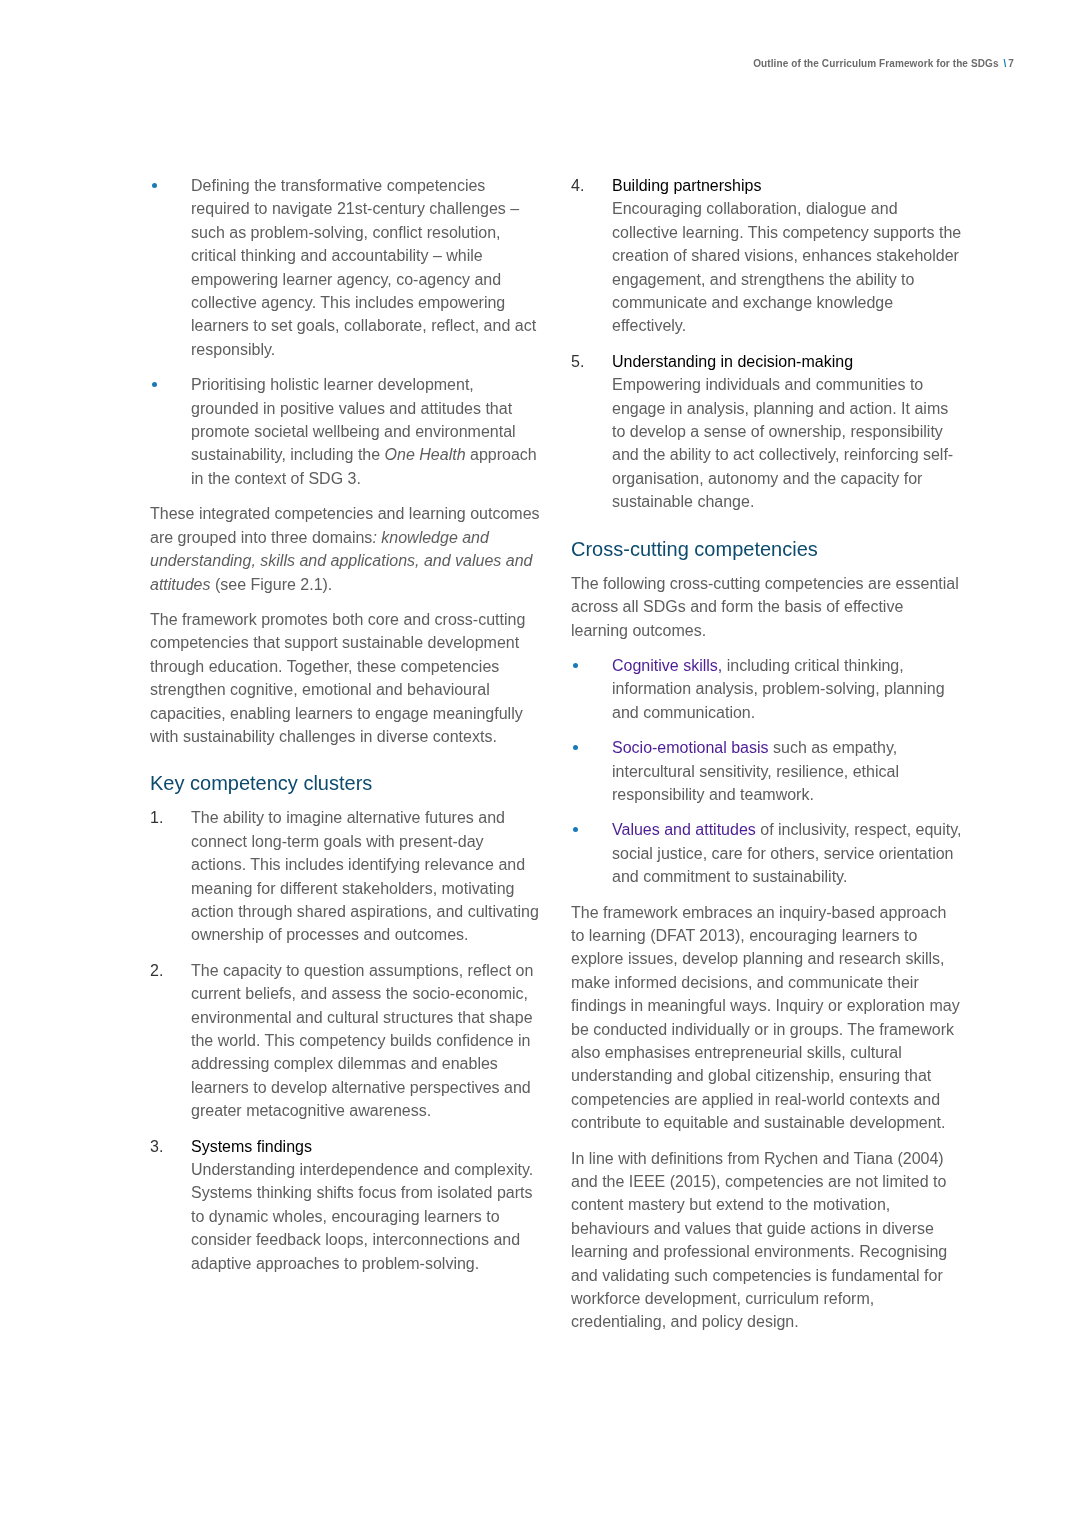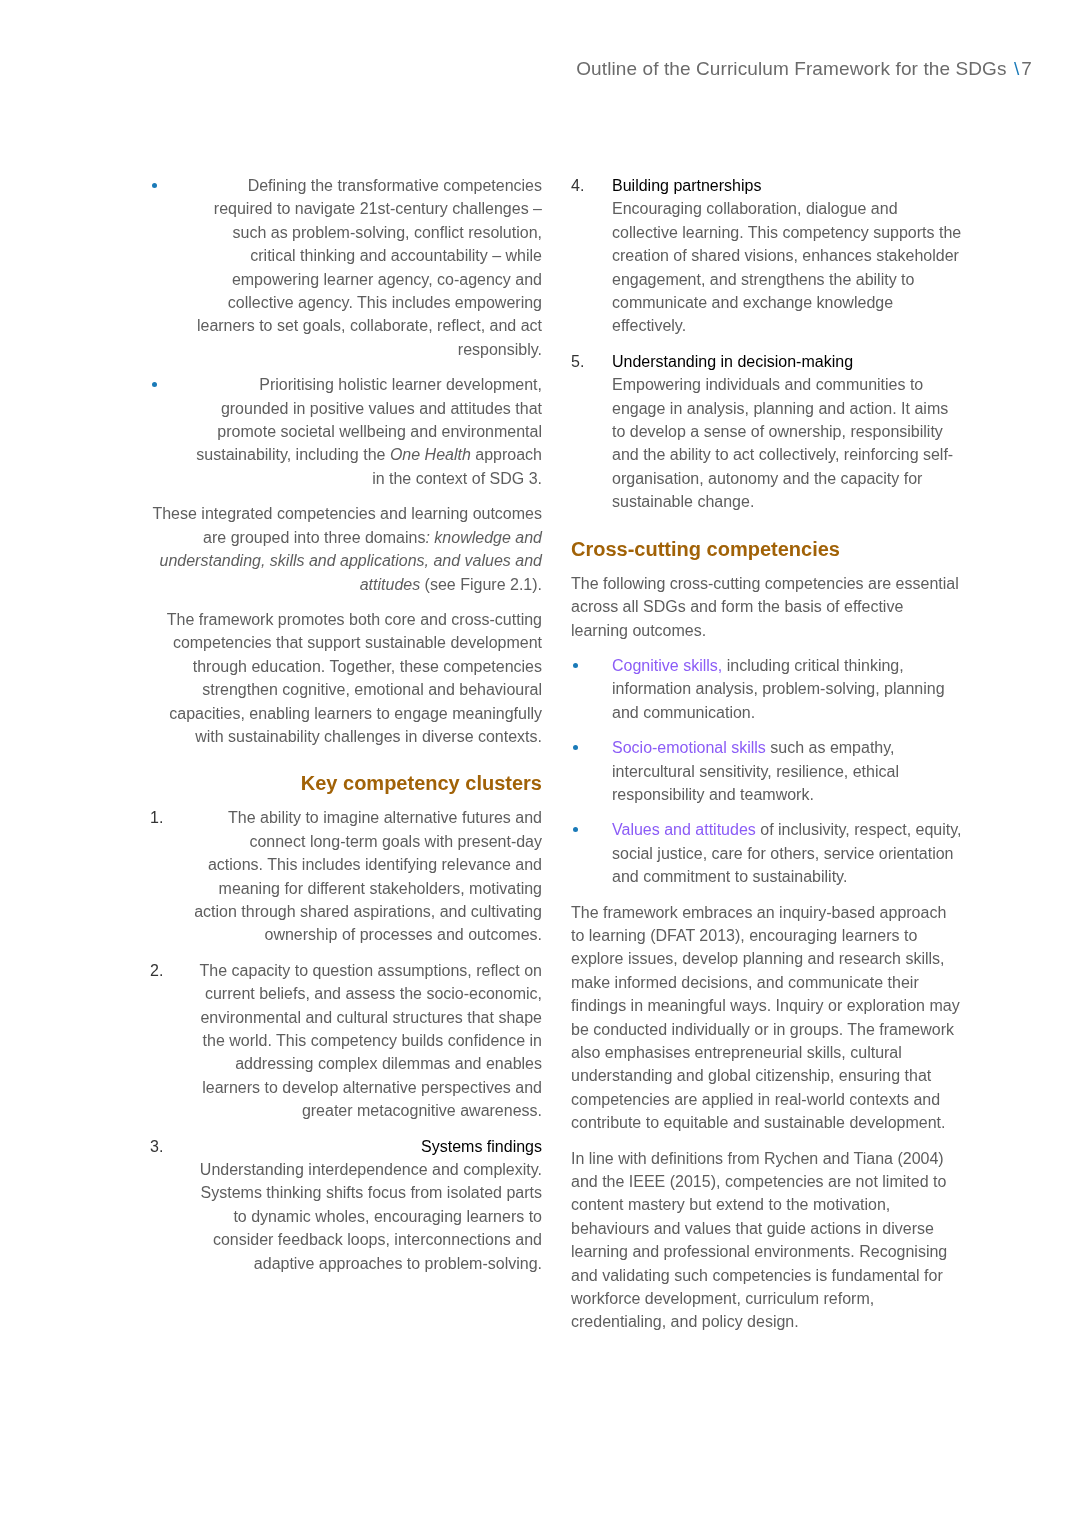--- a/index.html
+++ b/index.html
@@ -11,38 +11,39 @@
       width: 1080px;
       height: 1527px;
       position: relative;
       overflow: hidden;
       font-family: "Liberation Sans", "DejaVu Sans", sans-serif;
       color: #5a5a5a;
     }
     .running-header {
       position: absolute;
       top: 58px;
-      right: 48px;
-      font-size: 19px;
+      right: 66px;
+      font-size: 10px;
       color: #6b6b6b;
       letter-spacing: 0.1px;
+      font-weight: bold;
     }
     .running-header .sep {
       color: #1a7ab8;
       margin: 0 2px;
     }
     .column {
       position: absolute;
       top: 174px;
       width: 392px;
       font-size: 16px;
       line-height: 23.4px;
       color: #5e5e5e;
     }
-    .col-left { left: 150px; text-align: right; }
+    .col-left { left: 150px; }
     .col-right { left: 571px; }
     p { margin: 0 0 12px 0; }
     .bullet-item, .num-item {
       position: relative;
       padding-left: 41px;
       margin-bottom: 12px;
     }
     .bullet-item .marker {
       position: absolute;
       left: 0;
@@ -66,26 +67,26 @@
       left: 0;
       top: 0;
       color: #333333;
     }
     .item-title {
       color: #000000;
       font-weight: normal;
       display: block;
     }
     .lead {
-      color: #8b5cf6;
+      color: #4c1d95;
     }
     em { }
     h2 {
-      font-weight: bold;
-      color: #a16207;
+      font-weight: normal;
+      color: #0c4a6e;
       font-size: 20px;
       line-height: 26px;
       margin: 22px 0 10px 0;
     }
   </style>
 </head>
 <body>
 
 <div class="running-header">
   <span>Outline of the Curriculum Framework for the SDGs</span>
@@ -140,21 +141,21 @@
   <h2>Cross-cutting competencies</h2>
 
   <p>The following cross-cutting competencies are essential across all SDGs and form the basis of effective learning outcomes.</p>
 
   <div class="bullet-item">
     <span class="marker"></span>
     <span class="lead">Cognitive skills,</span><span> including critical thinking, information analysis, problem-solving, planning and communication.</span>
   </div>
   <div class="bullet-item">
     <span class="marker"></span>
-    <span class="lead">Socio-emotional skills</span><span> such as empathy, intercultural sensitivity, resilience, ethical responsibility and teamwork.</span>
+    <span class="lead">Socio-emotional basis</span><span> such as empathy, intercultural sensitivity, resilience, ethical responsibility and teamwork.</span>
   </div>
   <div class="bullet-item">
     <span class="marker"></span>
     <span class="lead">Values and attitudes</span><span> of inclusivity, respect, equity, social justice, care for others, service orientation and commitment to sustainability.</span>
   </div>
 
   <p>The framework embraces an inquiry-based approach to learning (DFAT 2013), encouraging learners to explore issues, develop planning and research skills, make informed decisions, and communicate their findings in meaningful ways. Inquiry or exploration may be conducted individually or in groups. The framework also emphasises entrepreneurial skills, cultural understanding and global citizenship, ensuring that competencies are applied in real-world contexts and contribute to equitable and sustainable development.</p>
   <p>In line with definitions from Rychen and Tiana (2004) and the IEEE (2015), competencies are not limited to content mastery but extend to the motivation, behaviours and values that guide actions in diverse learning and professional environments. Recognising and validating such competencies is fundamental for workforce development, curriculum reform, credentialing, and policy design.</p>
 </div>
 

